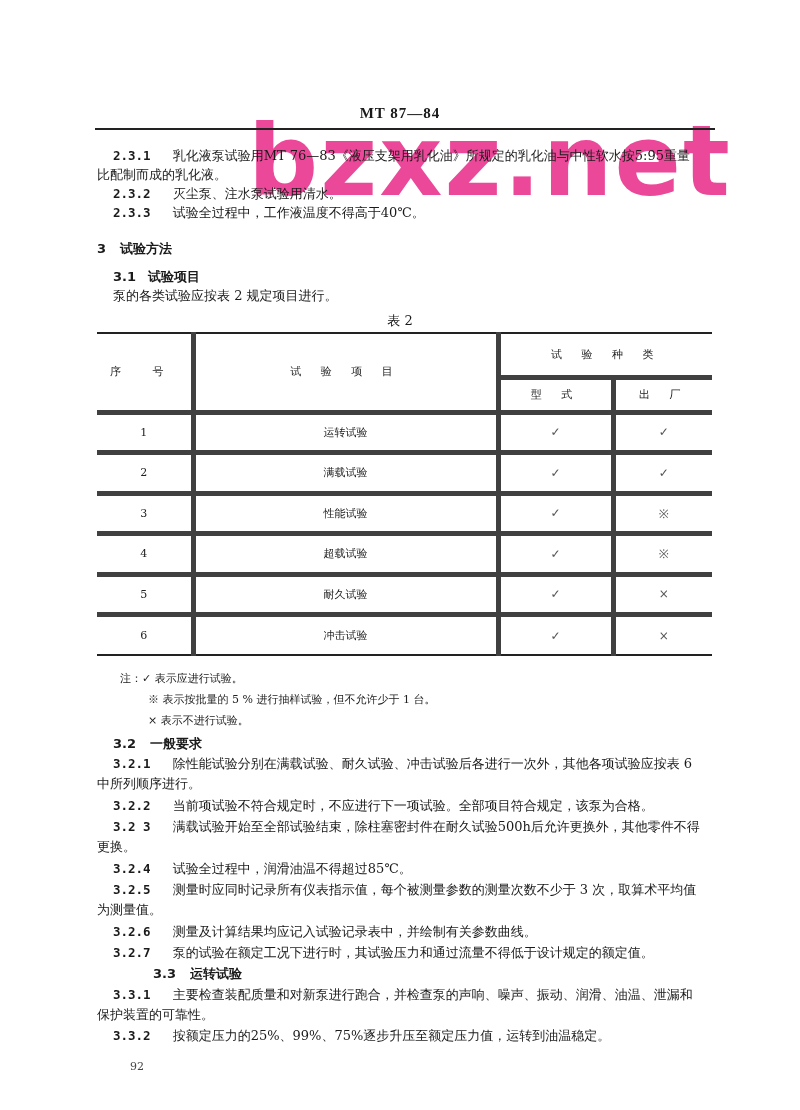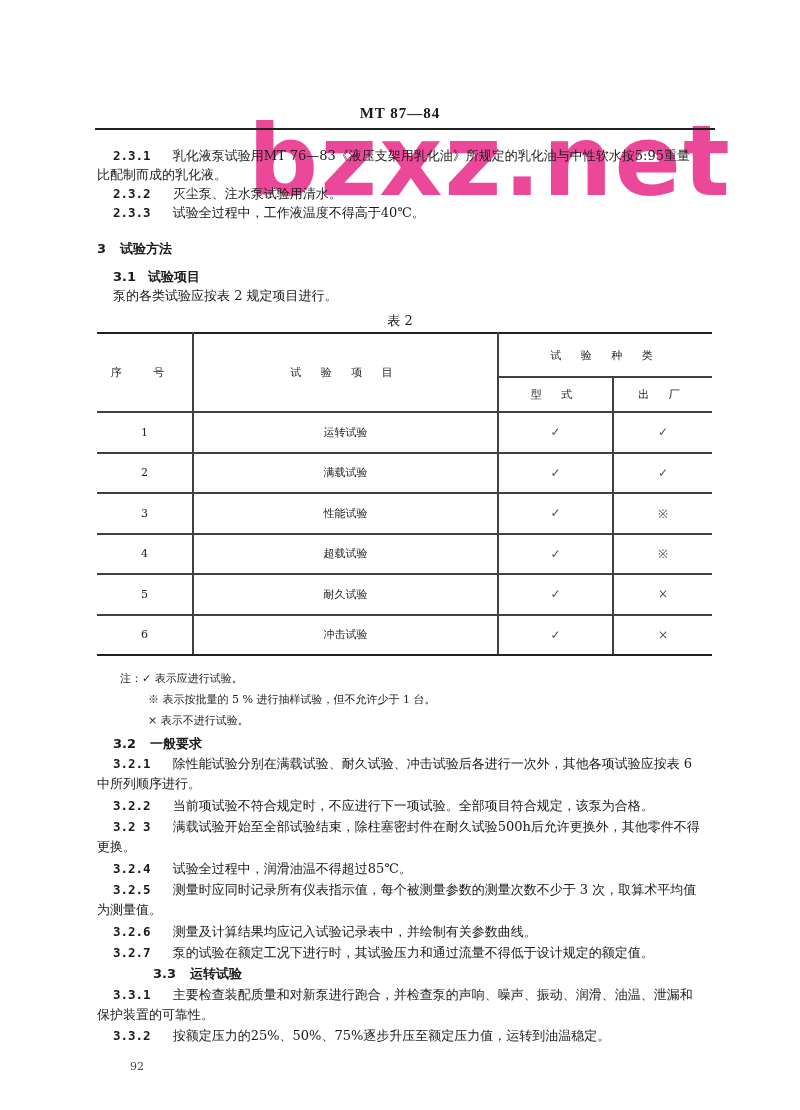--- a/index.html
+++ b/index.html
@@ -18,21 +18,21 @@
   }
   .header-rule { position: absolute; left: 95px; width: 620px; top: 128px; height: 2px; background: #222; }
   .line { position: absolute; font-size: 13px; line-height: 18px; white-space: nowrap; }
   .num { font-family: "DejaVu Sans Mono", "Liberation Mono", monospace; font-weight: bold; margin-right: 22px; font-size: 12.5px; }
   .h { font-family: "DejaVu Sans", "Liberation Sans", sans-serif; font-weight: bold; font-size: 13px; }
   .caption { position: absolute; left: 0; width: 800px; text-align: center; top: 312px; font-size: 13px; }
   table.t2 {
     position: absolute; left: 97px; top: 332px; width: 615px; border-collapse: collapse;
     font-size: 11px; color: #222;
   }
-  table.t2 td, table.t2 th { border: 2px solid #404040; text-align: center; font-weight: normal; padding: 0; }
+  table.t2 td, table.t2 th { border: 5px solid #404040; text-align: center; font-weight: normal; padding: 0; }
   table.t2 { border-top: 2px solid #222; border-bottom: 2px solid #222; }
   table.t2 tr:first-child th { border-top: 2px solid #222; }
   table.t2 tr:last-child td { border-bottom: 2px solid #222; }
   table.t2 td:first-child, table.t2 th:first-child { border-left: none; text-align: center; }
   table.t2 td:last-child, table.t2 th.last { border-right: none; }
   .hdr-top { height: 44px; }
   .hdr-bot { height: 35px; }
   .row { height: 40.5px; }
   .spaced { letter-spacing: 8px; margin-left: 12px; }
   .spaced-wide { letter-spacing: 14px; }
@@ -128,16 +128,16 @@
   <div class="line" style="left:97px; top:838px;">更换。</div>
   <div class="line" style="left:113px; top:860px;"><span class="num">3.2.4</span><span>试验全过程中，润滑油温不得超过85℃。</span></div>
   <div class="line" style="left:113px; top:881px;"><span class="num">3.2.5</span><span>测量时应同时记录所有仪表指示值，每个被测量参数的测量次数不少于 3 次，取算术平均值</span></div>
   <div class="line" style="left:97px; top:901px;">为测量值。</div>
   <div class="line" style="left:113px; top:923px;"><span class="num">3.2.6</span><span>测量及计算结果均应记入试验记录表中，并绘制有关参数曲线。</span></div>
   <div class="line" style="left:113px; top:944px;"><span class="num">3.2.7</span><span>泵的试验在额定工况下进行时，其试验压力和通过流量不得低于设计规定的额定值。</span></div>
 
   <div class="line h" style="left:113px; top:965px;margin-left:40px;"><span style="margin-right:14px;">3.3</span><span>运转试验</span></div>
   <div class="line" style="left:113px; top:986px;"><span class="num">3.3.1</span><span>主要检查装配质量和对新泵进行跑合，并检查泵的声响、噪声、振动、润滑、油温、泄漏和</span></div>
   <div class="line" style="left:97px; top:1006px;">保护装置的可靠性。</div>
-  <div class="line" style="left:113px; top:1027px;"><span class="num">3.3.2</span><span>按额定压力的25%、50%、75%逐步升压至额定压力值，运转到油温稳定。</span></div>
+  <div class="line" style="left:113px; top:1027px;"><span class="num">3.3.2</span><span>按额定压力的25%、99%、75%逐步升压至额定压力值，运转到油温稳定。</span></div>
 
   <div class="pageno">92</div>
 </div>
 
 </body></html>

